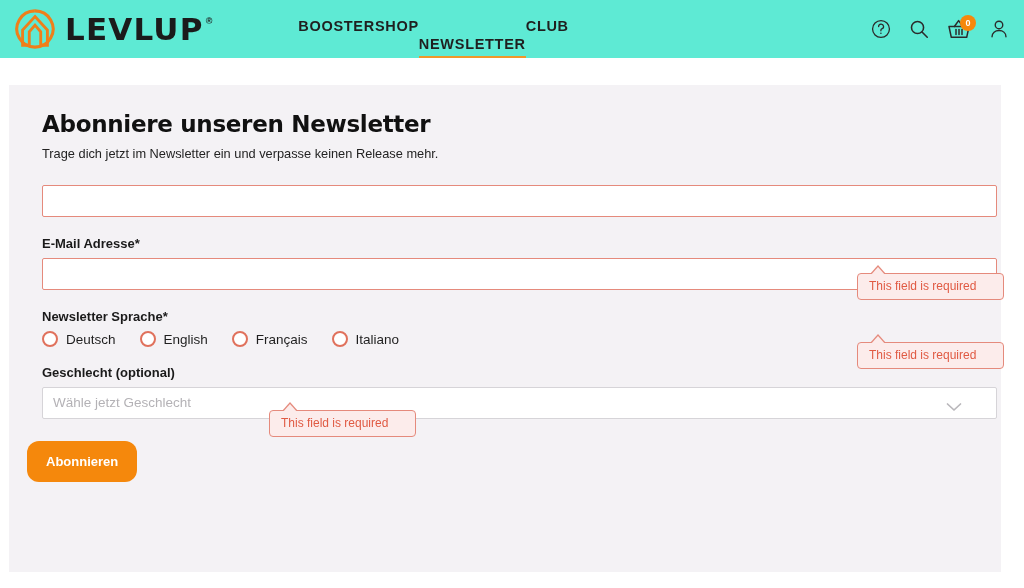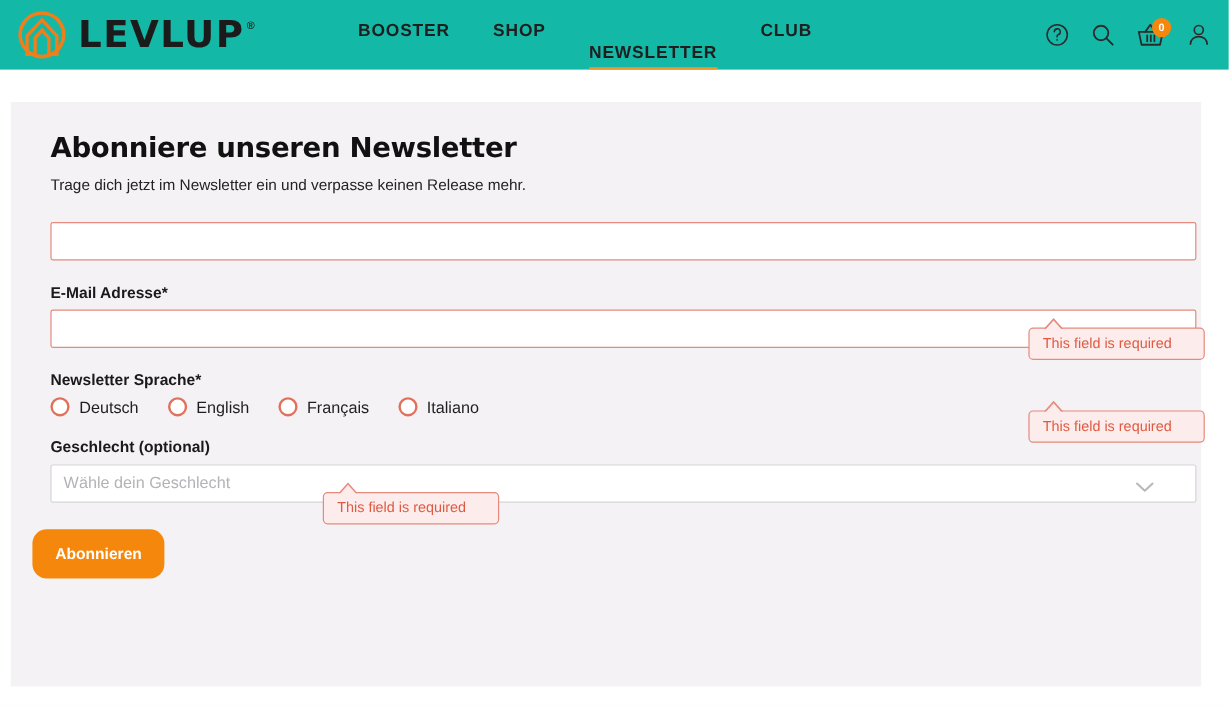--- a/index.html
+++ b/index.html
@@ -8,21 +8,21 @@
     width: 1024px; height: 588px;
     background: #ffffff;
     font-family: "Liberation Sans", sans-serif;
     overflow: hidden;
   }
 
   
   .header {
     position: relative;
     height: 58px;
-    background: #14b8a6;
+    background: #5eead4;
     display: flex;
     align-items: center;
     text-align: center;
   }
   .brand {
     display: flex;
     align-items: center;
     margin-left: 14px;
     gap: 9px;
   }
@@ -40,21 +40,20 @@
     font-size: 9px;
     color: #1b1b1b;
     margin-left: 2px;
     margin-top: 2px;
     font-weight: 700;
   }
 
   .nav {
     display: flex;
     align-items: center;
-    gap: 36px;
     margin-left: 86px;
   }
   .nav-item {
     font-size: 14.5px;
     font-weight: 700;
     letter-spacing: 0.7px;
     color: #1f1f1f;
     padding-bottom: 4px;
     cursor: pointer;
     border-bottom: 2px solid transparent;
@@ -329,21 +328,21 @@
     <div class="radio-opt">
       <span class="radio-dot"></span>
       <span class="radio-label">Italiano</span>
     </div>
   </div>
   <div class="gap-b"></div>
 
   
   <label class="field-label">Geschlecht (optional)</label>
   <div class="select-wrap">
-    <div class="select-input">Wähle dein Geschlecht</div>
+    <div class="select-input">Wähle jetzt Geschlecht</div>
     <span class="select-chevron">
       <svg width="16" height="10" viewBox="0 0 16 10" fill="none" stroke="#b9b7bb" stroke-width="1.7">
         <path d="M1.5 2 L8 8 L14.5 2" stroke-linecap="round" stroke-linejoin="round"></path>
       </svg>
     </span>
   </div>
 
   <div style="height:22px"></div>
 
   <button class="submit-btn">Abonnieren</button>

